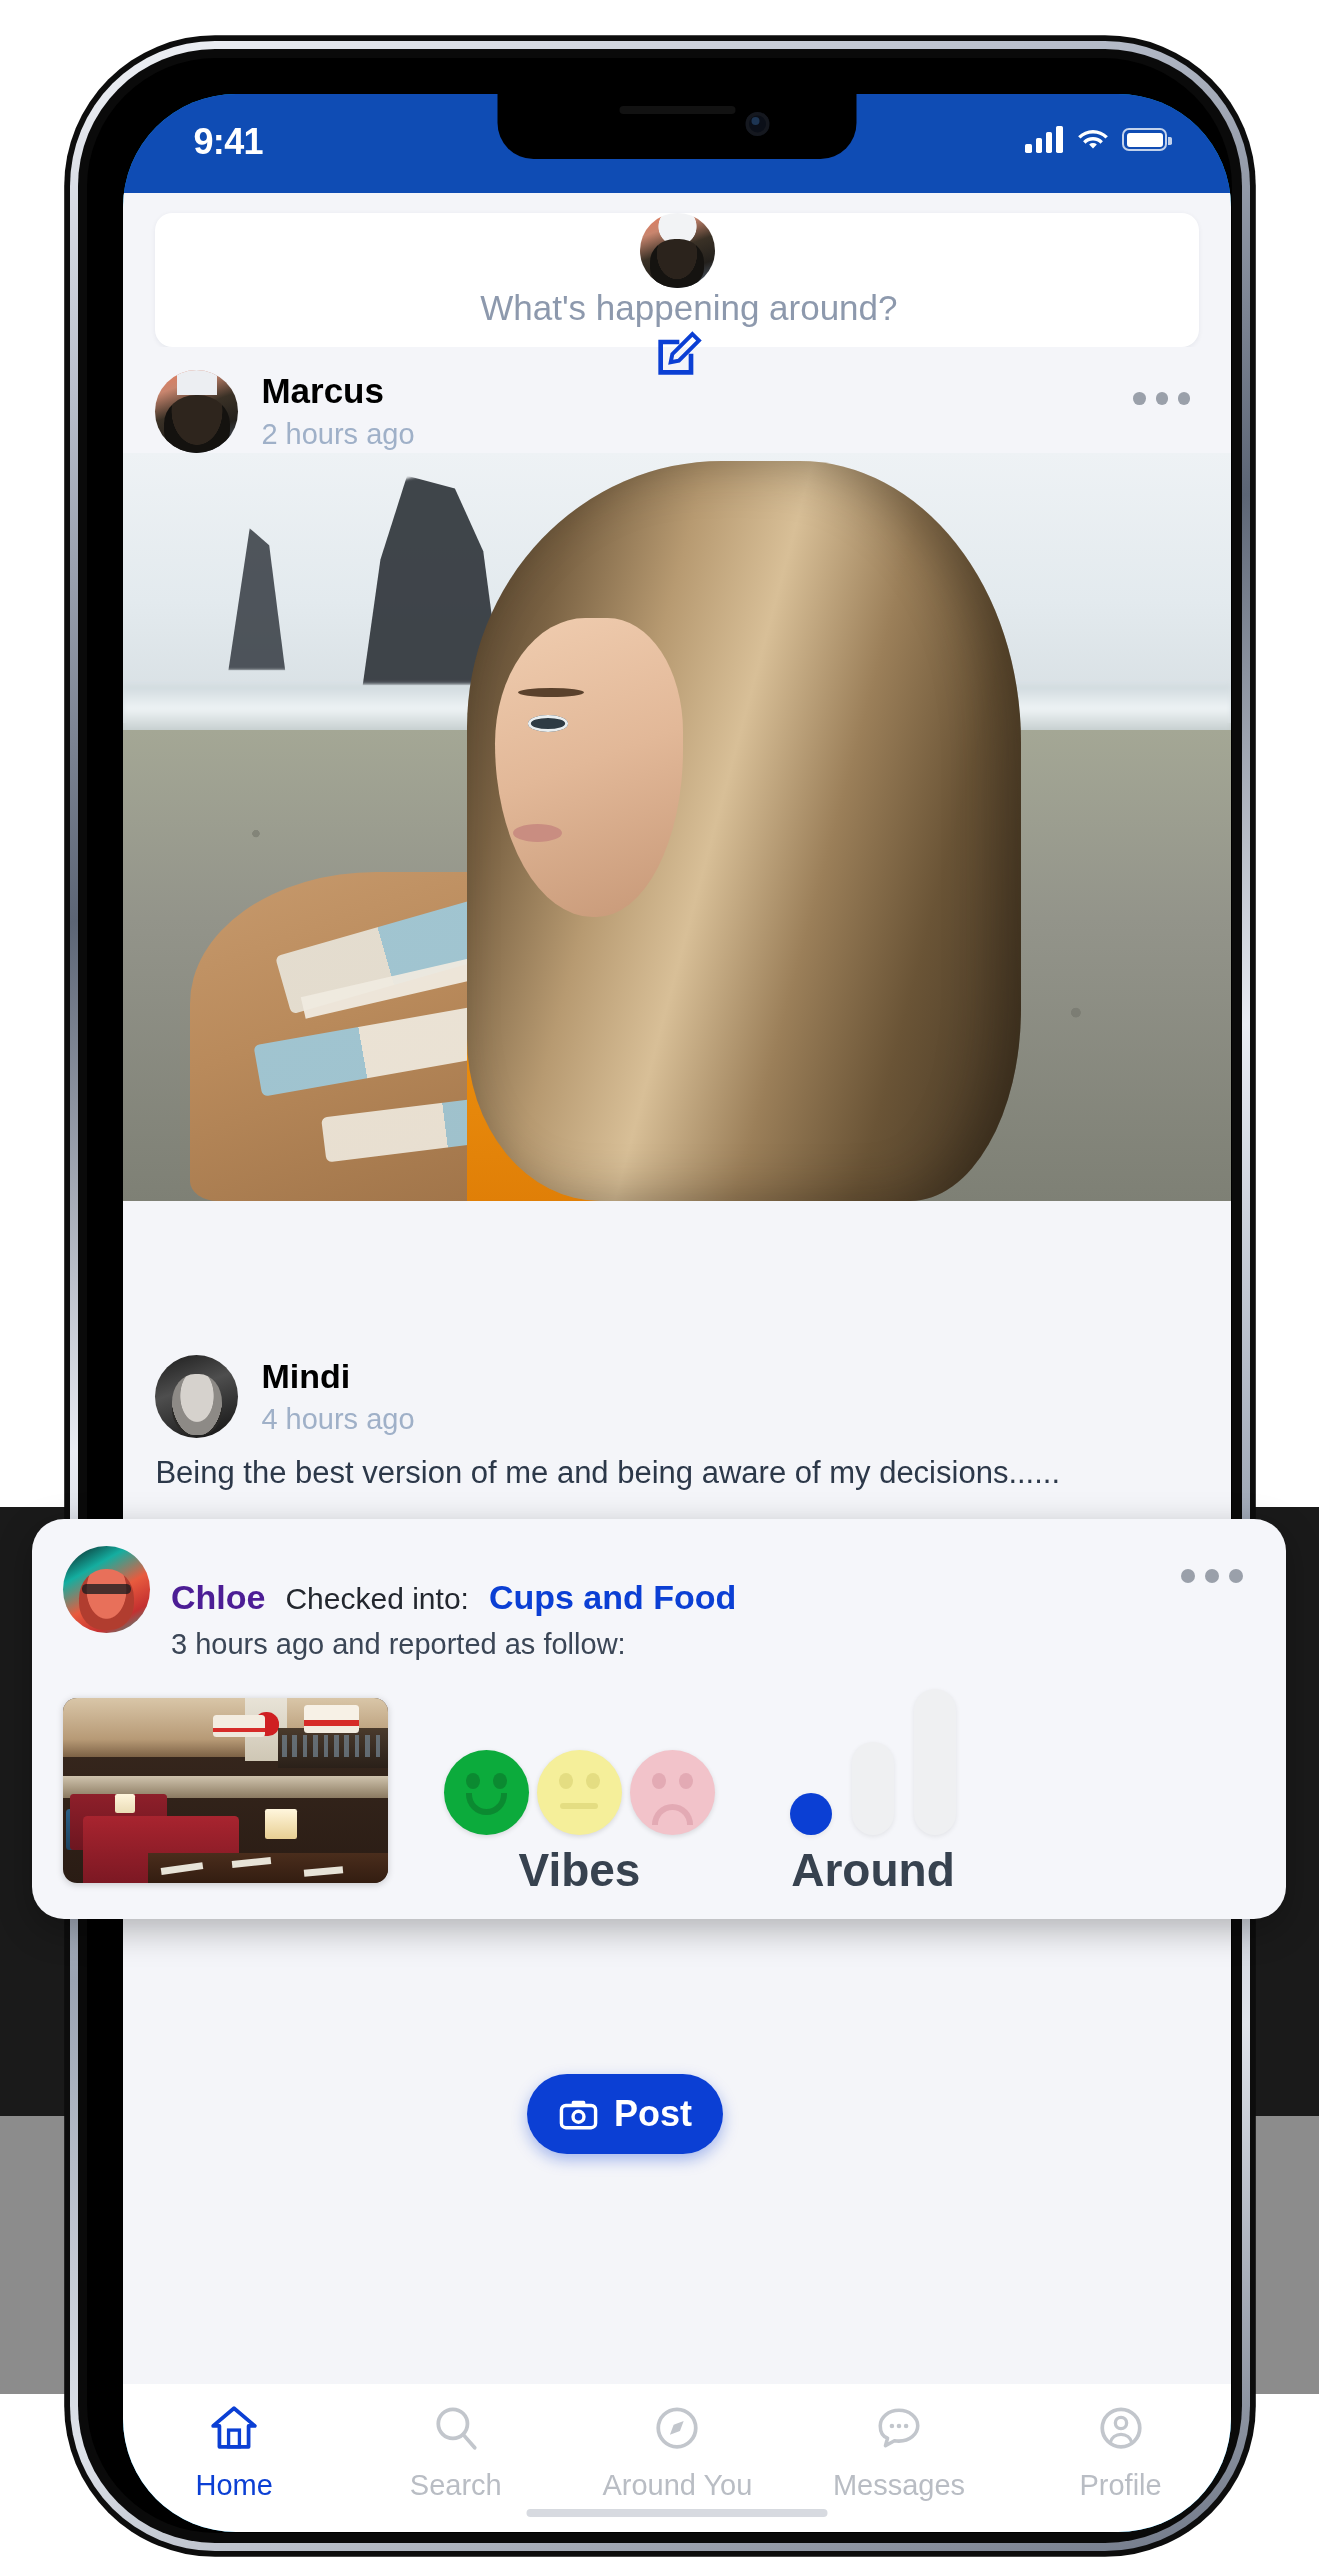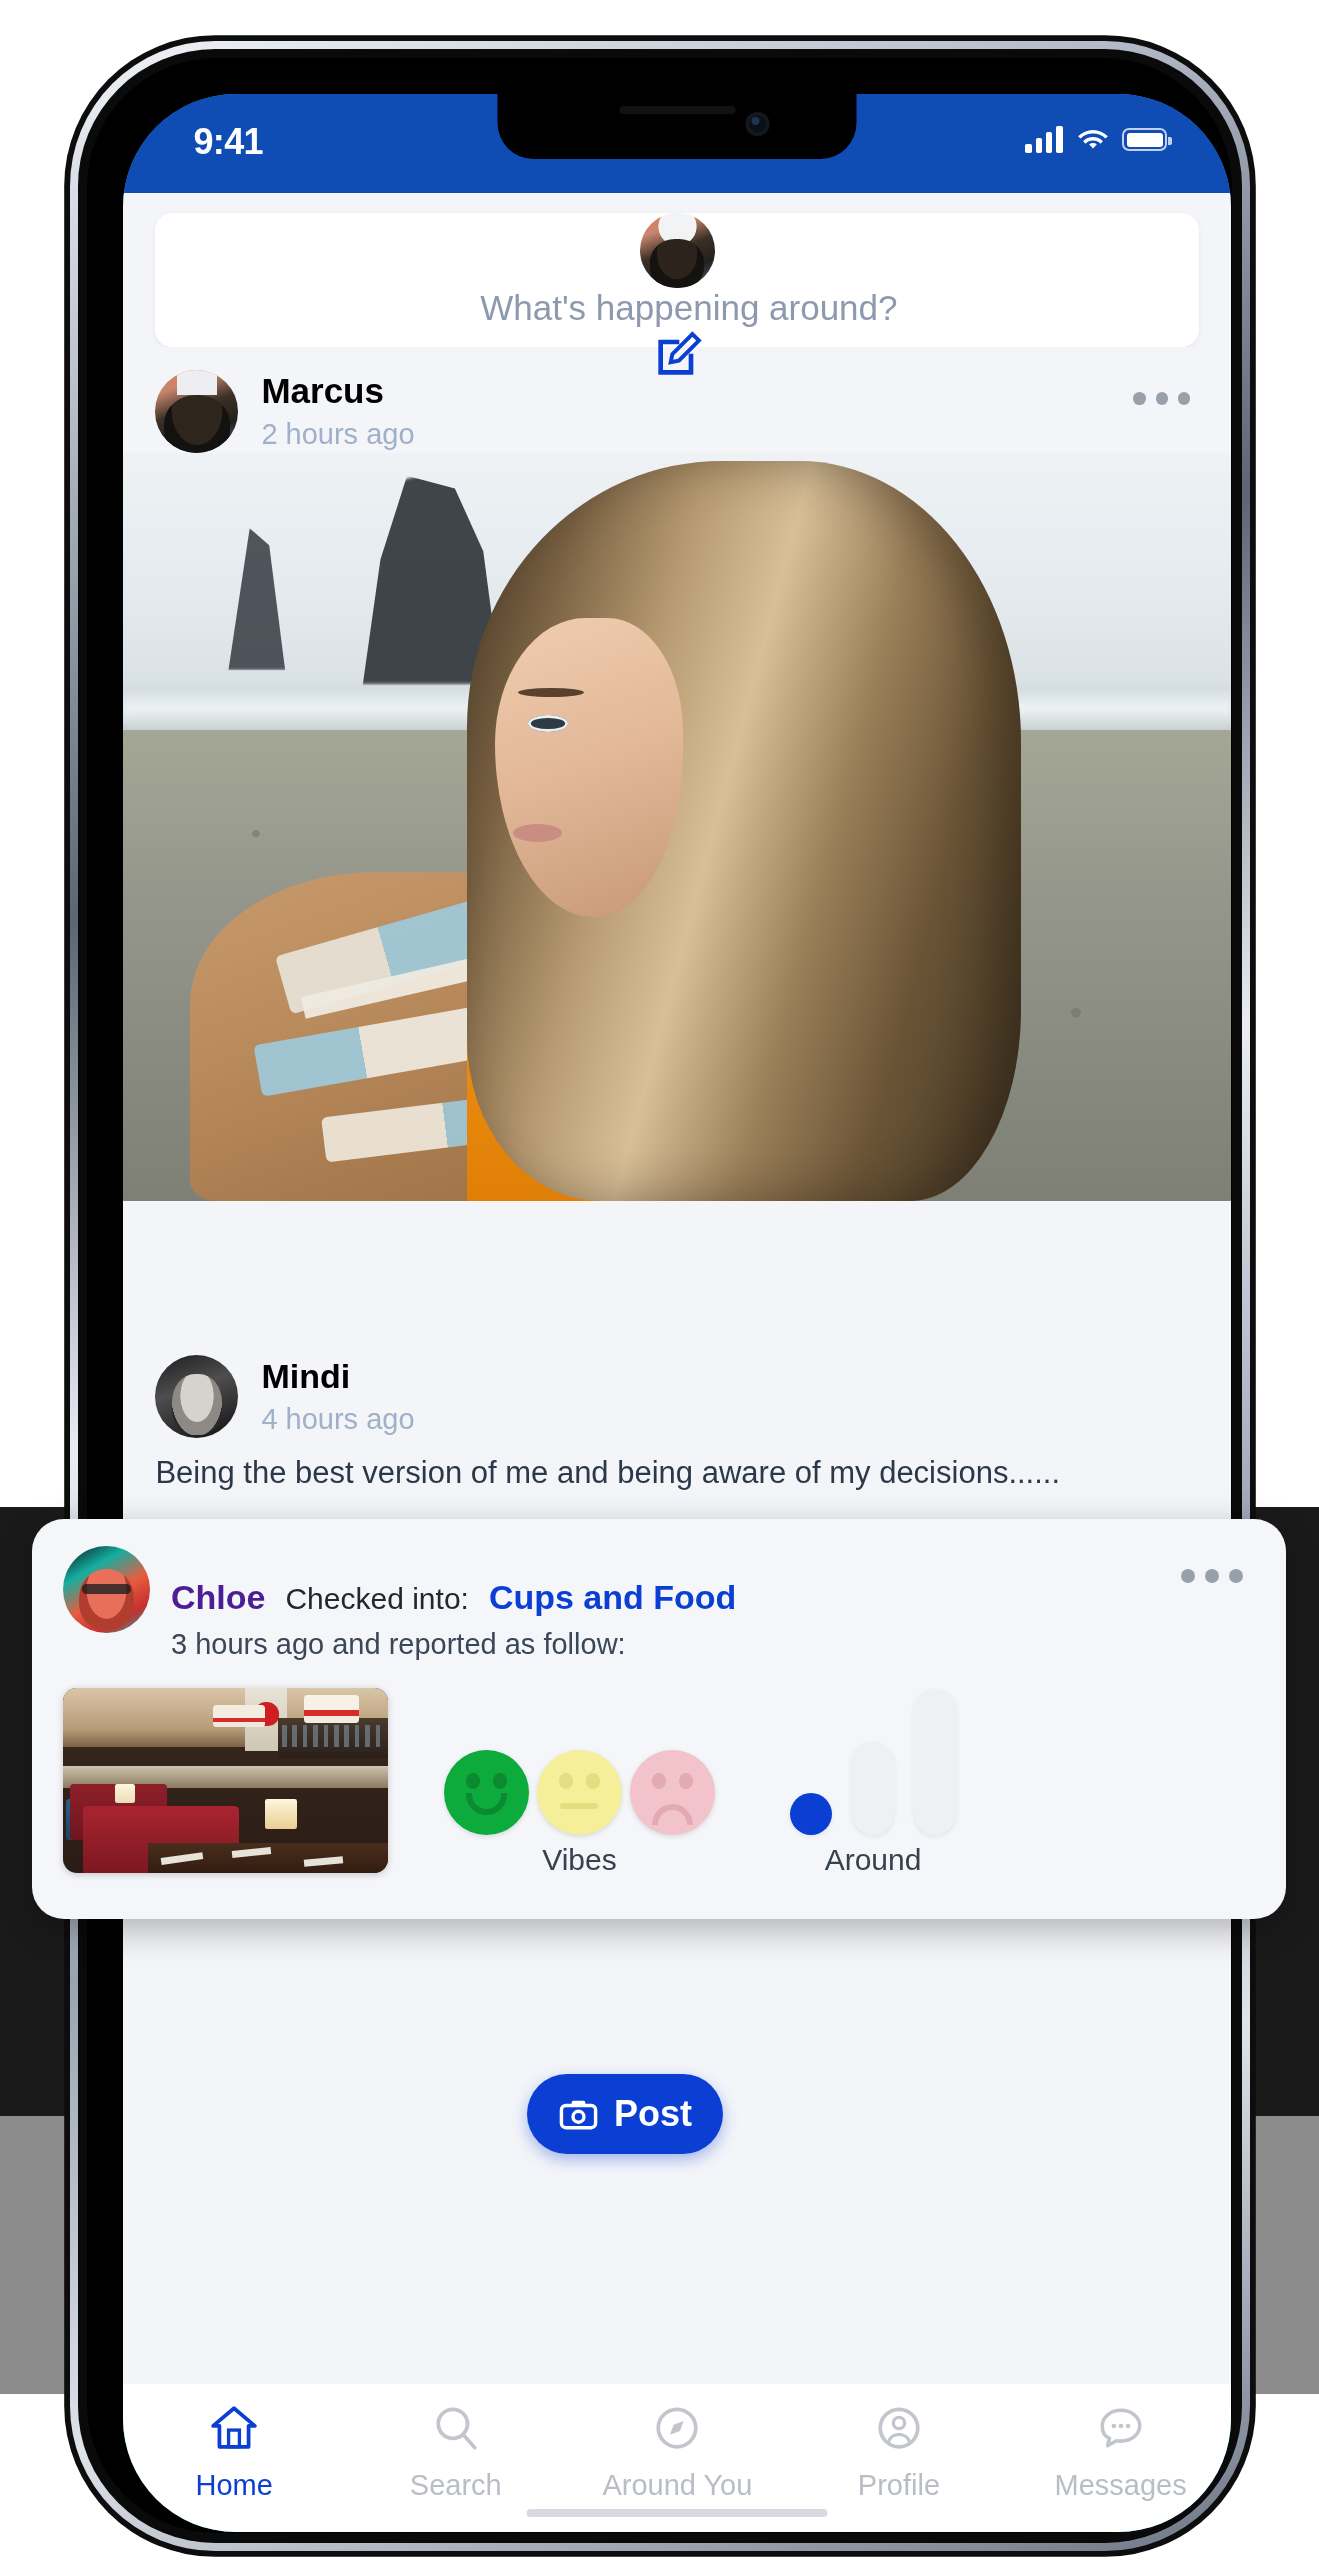--- a/index.html
+++ b/index.html
@@ -397,21 +397,21 @@
     position:absolute; left: 23px; top: 53px; width: 38px; height: 6.4px;
     background: #e4dd82; border-radius: 3.5px;
   }
   .face-sad { background: #f2c3ca; }
   .face-sad .eye { background: #e3aab4; }
   .face-sad .mouth {
     position:absolute; left: 22px; top: 54px; width: 41px; height: 21px;
     border: 6.4px solid #e3aab4; border-bottom: none;
     border-radius: 23px 23px 0 0;
   }
-  .rate-label { font-size: 30px; color: #37424f; margin-top: 8px; font-weight: 400; }
+  .rate-label { font-size: 46px; color: #37424f; margin-top: 8px; font-weight: 700; }
 
   .crowd-bars { display: flex; align-items: flex-end; gap: 20px; height: 151px; }
   .cb { border-radius: 23px; box-shadow: 0 1.7px 5.8px rgba(0,0,0,.08); }
   .cb-1 { width: 42px; height: 42px; border-radius: 50%; background: #0b3fd4; }
   .cb-2 { width: 42px; height: 93px; background: #eff0f2; }
   .cb-3 { width: 42px; height: 146px; background: #eff0f2; }
 
   
   .post2-head { display: flex; align-items: center; padding: 21px 32px 0 32px; position: relative; }
   .post2-head .avatar {
@@ -591,37 +591,37 @@
               <svg width="50" height="50" viewBox="0 0 24 24" fill="none">
                 <circle cx="12" cy="12" r="9" stroke="#c2c6cc" stroke-width="1.8"></circle>
                 <path d="M15.2 8.6 10.4 10.4 8.6 15.2 13.4 13.4Z" fill="#c2c6cc"></path>
               </svg>
             </span>
             <span class="lb">Around You</span>
           </div>
           <div class="tab">
             <span class="ic">
               <svg width="50" height="50" viewBox="0 0 24 24" fill="none">
-                <circle cx="12" cy="12" r="9" stroke="#c2c6cc" stroke-width="1.8"></circle>
-                <circle cx="12" cy="9.6" r="2.7" stroke="#c2c6cc" stroke-width="1.6"></circle>
-                <path d="M6.8 19a5.4 5.4 0 0 1 10.4 0" stroke="#c2c6cc" stroke-width="1.6"></path>
-              </svg>
-            </span>
-            <span class="lb">Profile</span>
-          </div>
-          <div class="tab">
-            <span class="ic">
-              <svg width="50" height="50" viewBox="0 0 24 24" fill="none">
                 <path d="M12 3.5c5 0 9 3.3 9 7.4 0 4.1-4 7.4-9 7.4a11 11 0 0 1-2.2-.2l-4.3 2.4 1-3.6C4 16 3 13.8 3 10.9 3 6.8 7 3.5 12 3.5Z" stroke="#c2c6cc" stroke-width="1.7" stroke-linejoin="round"></path>
                 <circle cx="8.6" cy="11" r="1.1" fill="#c2c6cc"></circle>
                 <circle cx="12" cy="11" r="1.1" fill="#c2c6cc"></circle>
                 <circle cx="15.4" cy="11" r="1.1" fill="#c2c6cc"></circle>
               </svg>
             </span>
             <span class="lb">Messages</span>
+          </div>
+          <div class="tab">
+            <span class="ic">
+              <svg width="50" height="50" viewBox="0 0 24 24" fill="none">
+                <circle cx="12" cy="12" r="9" stroke="#c2c6cc" stroke-width="1.8"></circle>
+                <circle cx="12" cy="9.6" r="2.7" stroke="#c2c6cc" stroke-width="1.6"></circle>
+                <path d="M6.8 19a5.4 5.4 0 0 1 10.4 0" stroke="#c2c6cc" stroke-width="1.6"></path>
+              </svg>
+            </span>
+            <span class="lb">Profile</span>
           </div>
         </div>
         <div class="home-indicator"></div>
 
       </div>
     </div>
   </div>
 
   <div class="checkin">
     <div class="ci-head">

